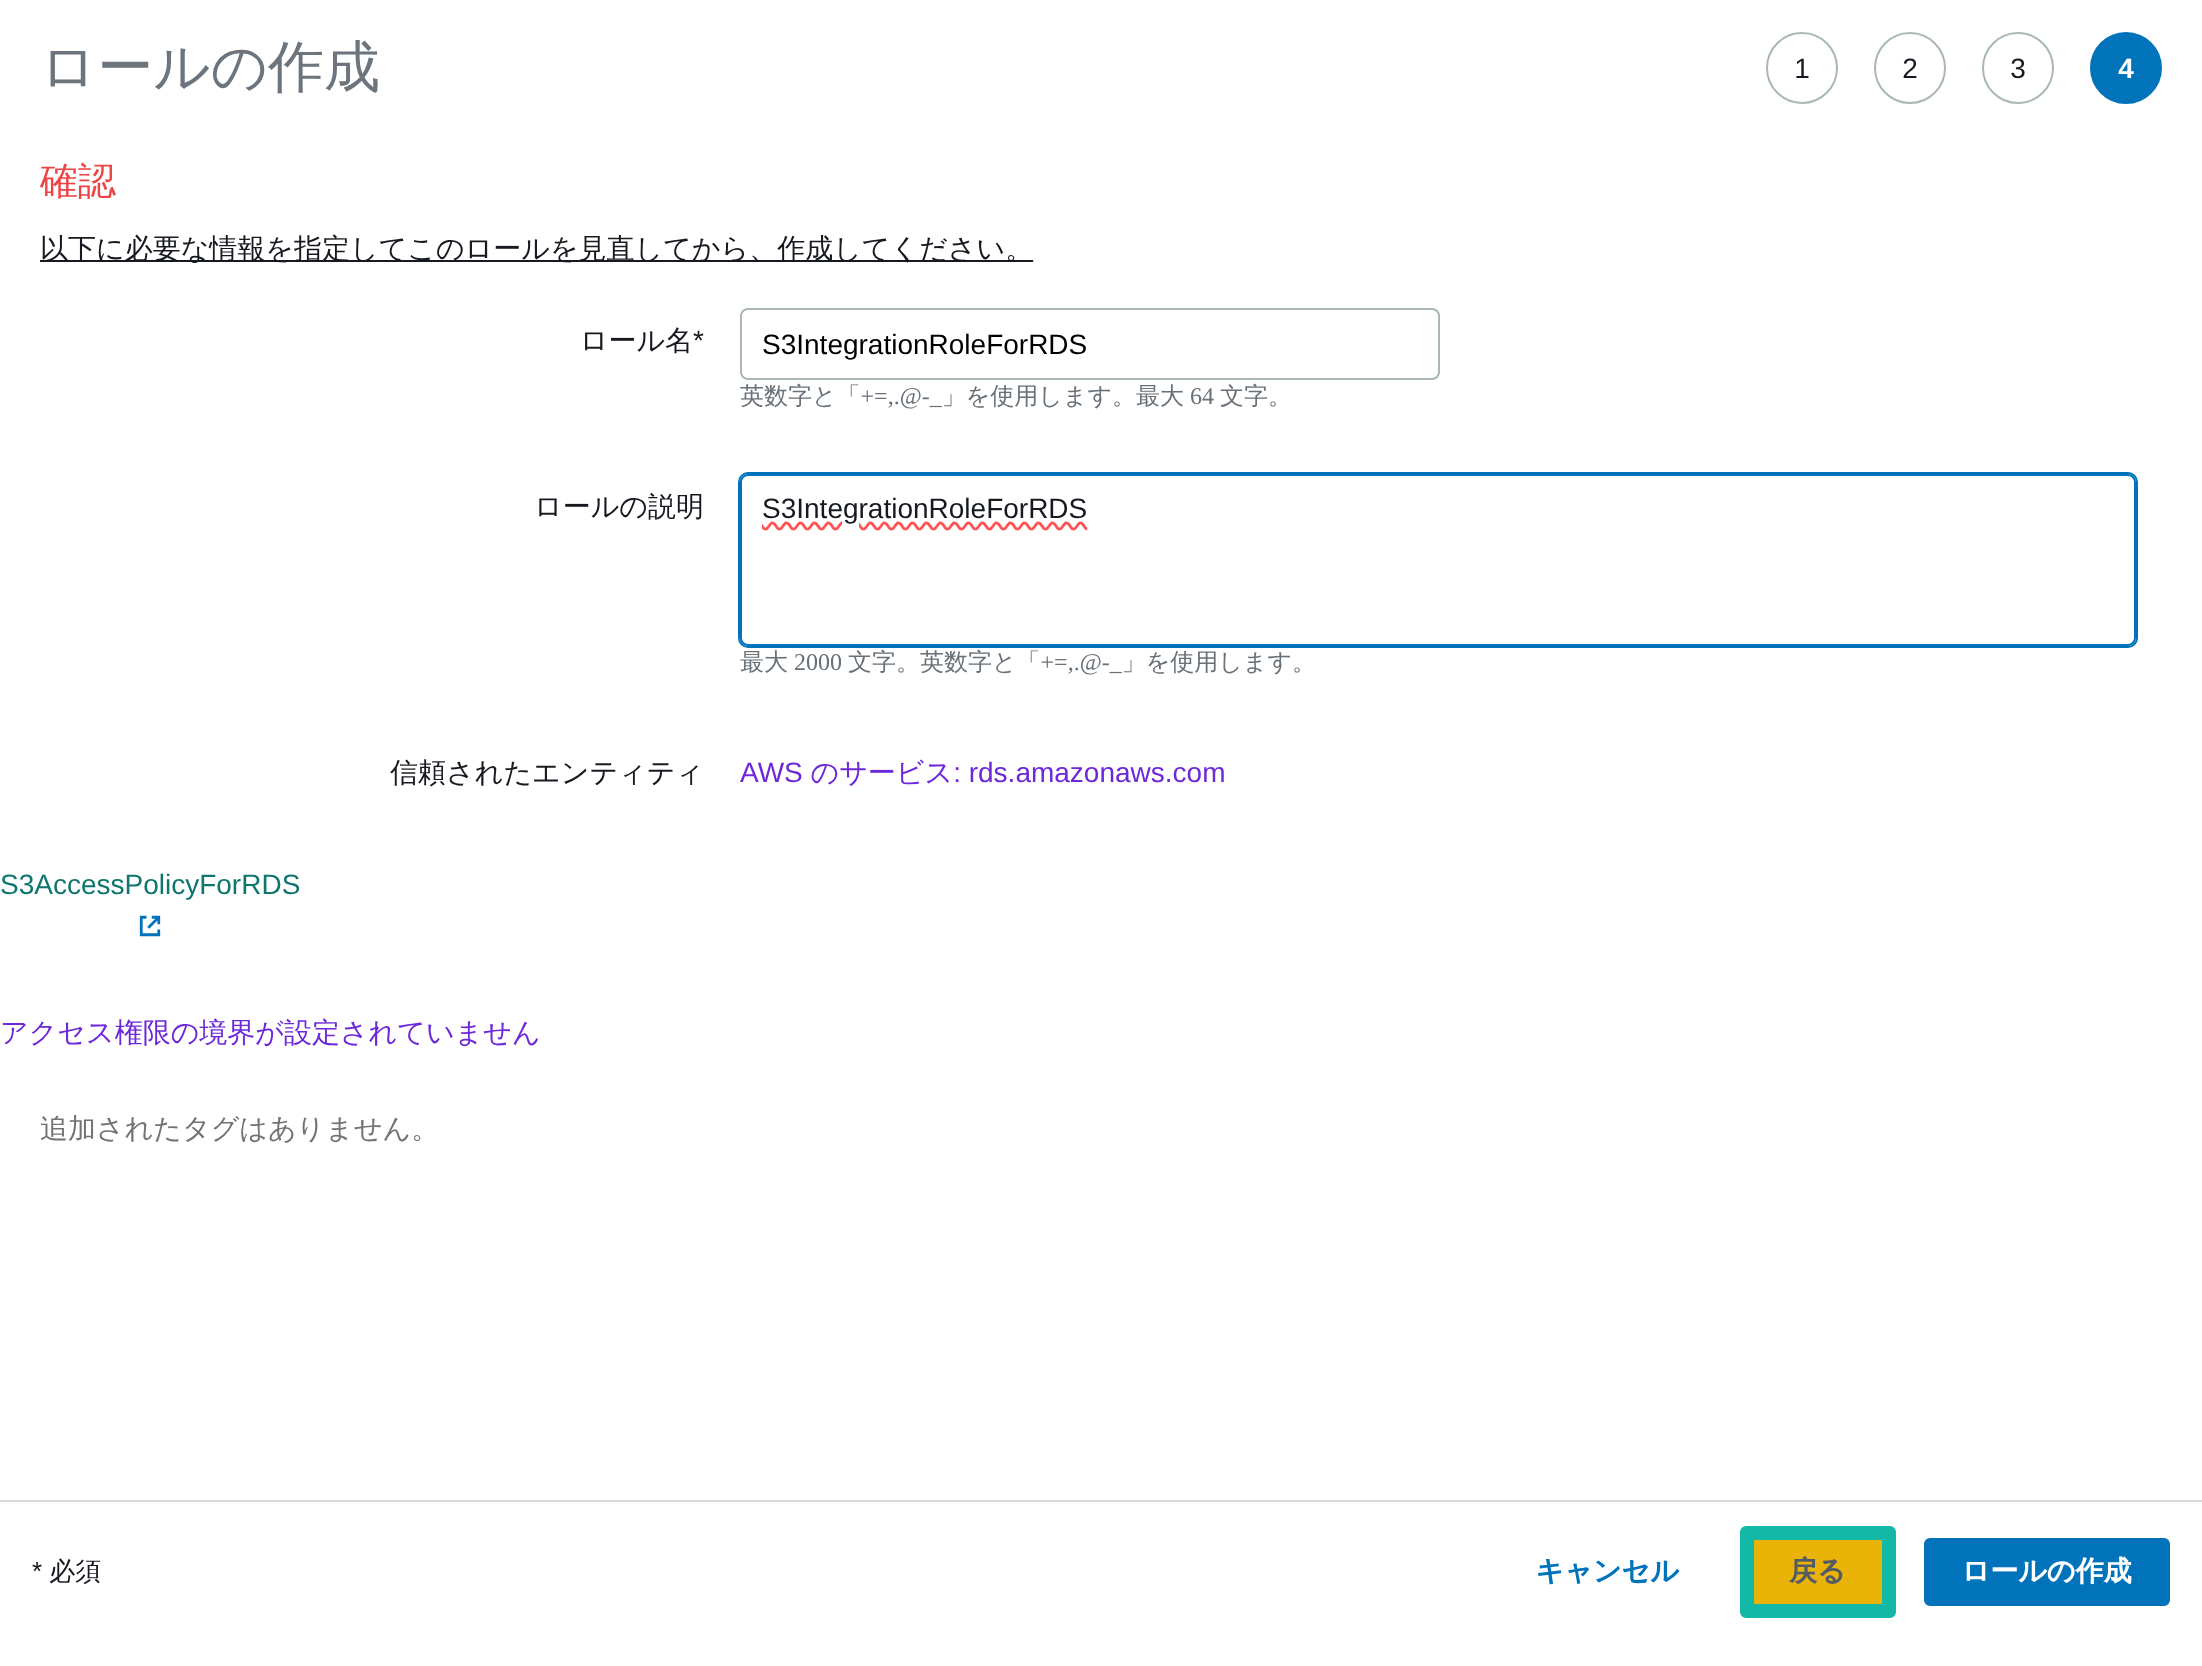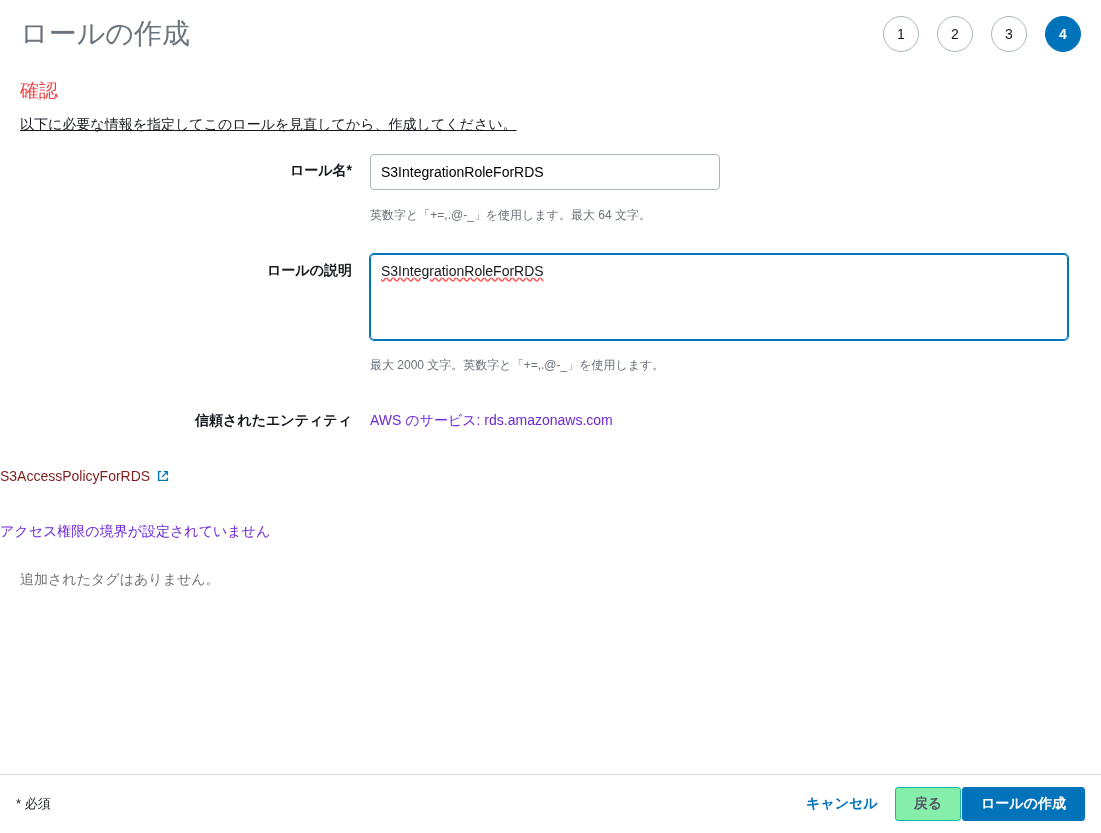--- a/index.html
+++ b/index.html
@@ -64,21 +64,21 @@
       display: flex;
       align-items: flex-start;
       margin-bottom: 30px;
     }
     .form-label {
       width: 370px;
       text-align: right;
       padding-right: 18px;
       padding-top: 8px;
       font-size: 14px;
-      font-weight: bold;
+      font-weight: normal;
       color: #16191f;
       flex-shrink: 0;
     }
     .form-value {
       flex: 1;
       padding-right: 32px;
     }
     .text-input {
       width: 350px;
       height: 36px;
@@ -100,77 +100,79 @@
       resize: both;
     }
     .textarea-content {
       text-decoration: underline;
       text-decoration-color: #ff5252;
       text-decoration-style: wavy;
     }
     .help-text {
       font-size: 12px;
       color: #687078;
-      margin-top: 17px;
+      margin-top: 0;
+      font-family: Liberation Serif, serif;
     }
     .static-value {
       font-size: 14px;
       color: #6d28d9;
       padding-top: 8px;
     }
     .link-value {
       font-size: 14px;
-      color: #7f1d1d;
+      color: #0f766e;
       padding-top: 8px;
       display: inline-flex;
       align-items: center;
       gap: 6px;
       cursor: pointer;
+      flex-direction: column;
     }
     .external-icon {
       width: 14px;
       height: 14px;
     }
     .no-tags {
       font-size: 14px;
       color: #737373;
       padding: 0 20px;
     }
     .footer {
       position: absolute;
-      bottom: 0;
+      bottom: 12px;
       left: 0;
       right: 0;
       border-top: 1px solid #d5dbdb;
       padding: 12px 16px;
       display: flex;
       justify-content: space-between;
       align-items: center;
     }
     .required-note {
       font-size: 13px;
       color: #16191f;
     }
     .footer-buttons {
       display: flex;
-      gap: 1px;
+      gap: 14px;
       align-items: center;
     }
     .btn-cancel {
       background: transparent;
       border: none;
       color: #0073bb;
       font-size: 14px;
       font-weight: bold;
       padding: 8px 16px;
       cursor: pointer;
     }
     .btn-back {
-      background: #86efac;
-      border: 1px solid #14b8a6;
+      background: #eab308;
+      border: 7px solid #14b8a6;
       border-radius: 3px;
       color: #545b64;
       font-size: 14px;
       font-weight: bold;
       padding: 7px 18px;
       cursor: pointer;
     }
     .btn-create {
       background: #0073bb;
       border: 1px solid #0073bb;

